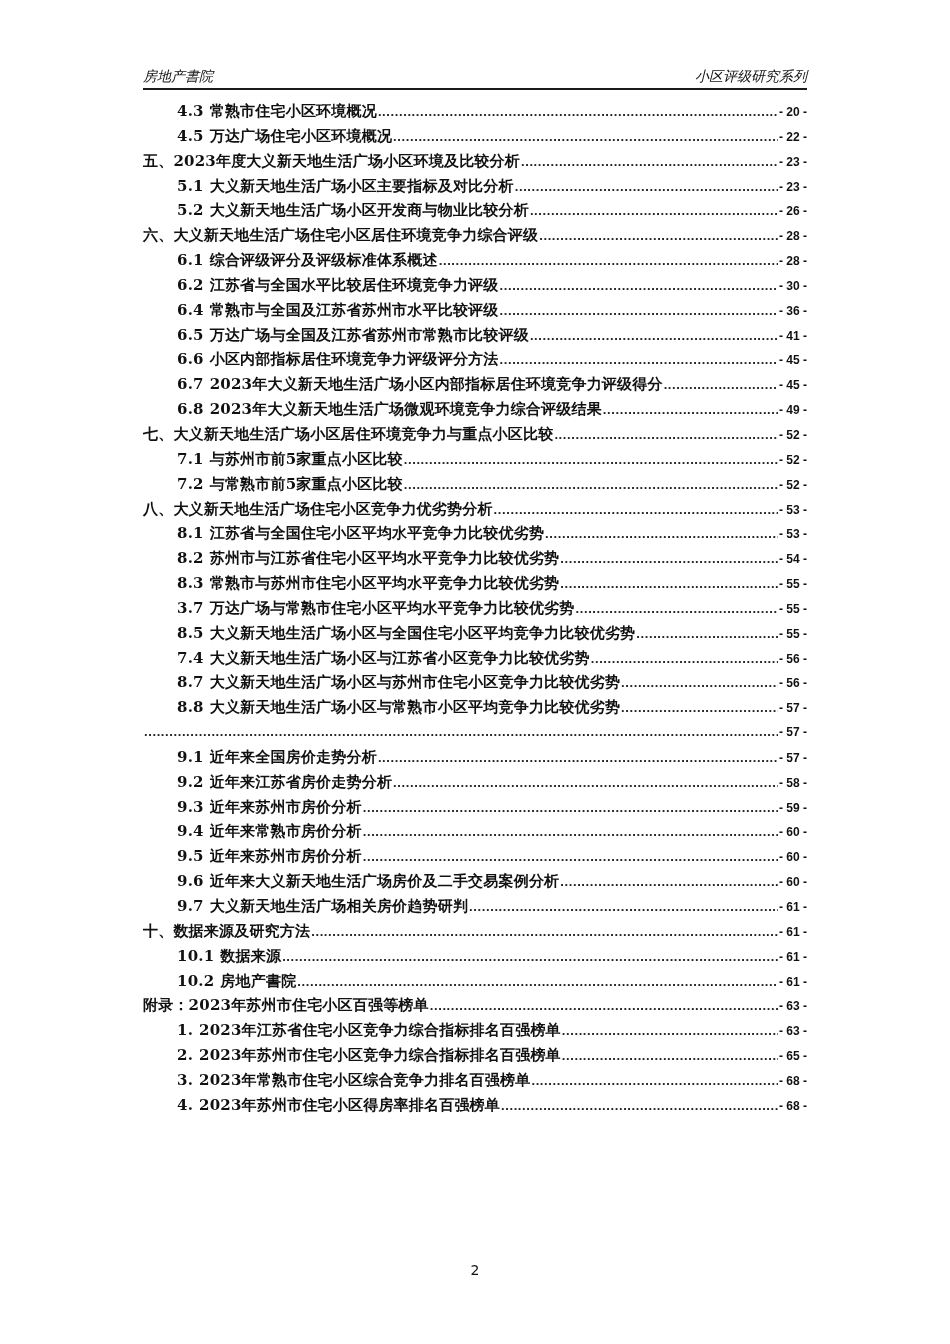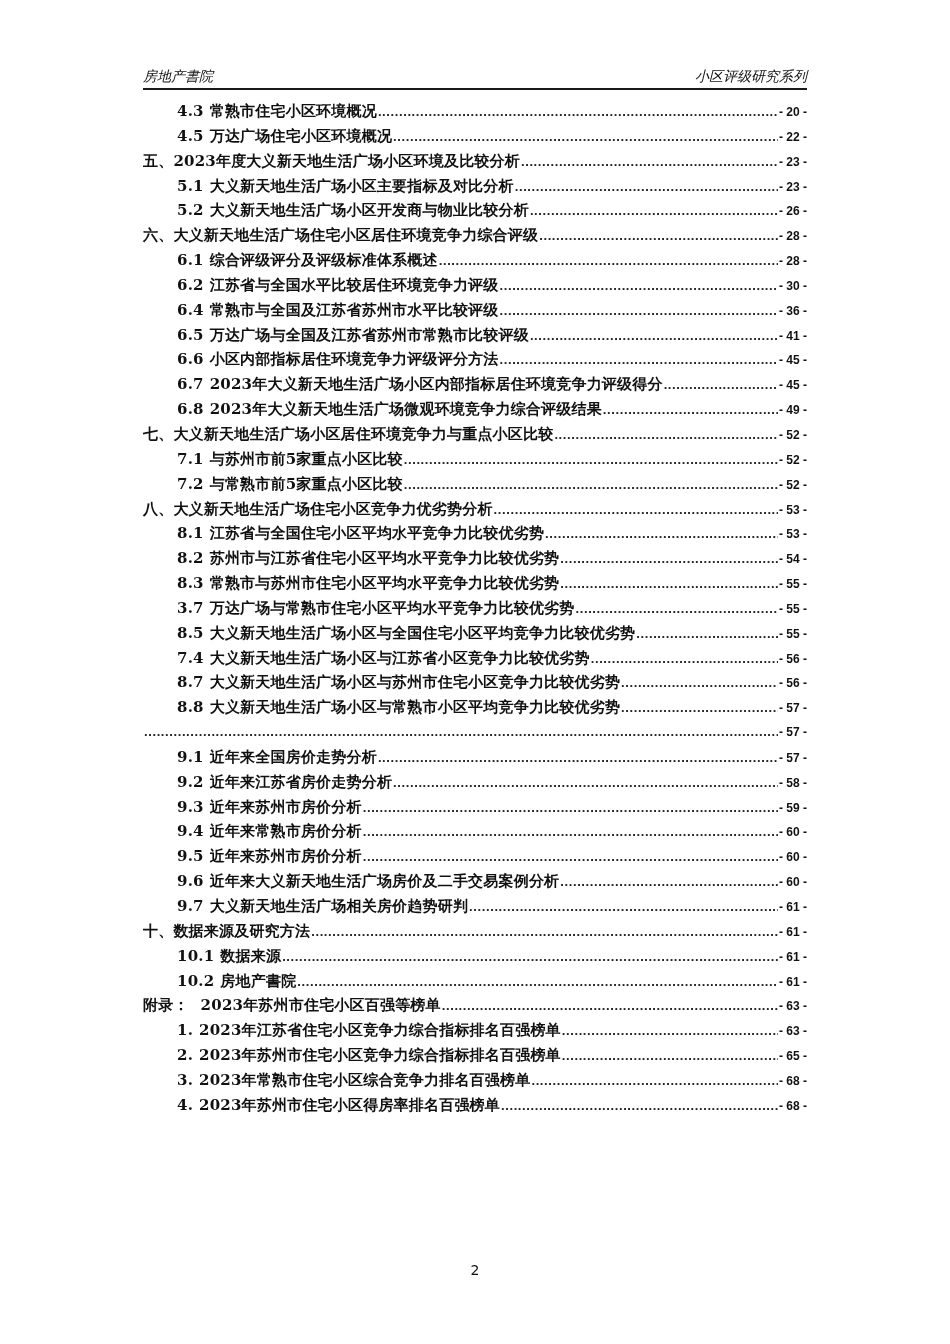--- a/index.html
+++ b/index.html
@@ -264,21 +264,21 @@
       <span class="label"><span class="num">10.1</span><span class="title">数据来源</span></span>
       <span class="leader"></span>
       <span class="page">- 61 -</span>
     </div>
     <div class="toc-row level-2">
       <span class="label"><span class="num">10.2</span><span class="title">房地产書院</span></span>
       <span class="leader"></span>
       <span class="page">- 61 -</span>
     </div>
     <div class="toc-row level-1">
-      <span class="label"><span class="num" style="margin-right: 12px;">附录：</span><span class="title">2023年苏州市住宅小区百强等榜单</span></span>
+      <span class="label"><span class="num" style="margin-right: 0px;">附录：</span><span class="title">2023年苏州市住宅小区百强等榜单</span></span>
       <span class="leader"></span>
       <span class="page">- 63 -</span>
     </div>
     <div class="toc-row level-2">
       <span class="label"><span class="num">1.</span><span class="title">2023年江苏省住宅小区竞争力综合指标排名百强榜单</span></span>
       <span class="leader"></span>
       <span class="page">- 63 -</span>
     </div>
     <div class="toc-row level-2">
       <span class="label"><span class="num">2.</span><span class="title">2023年苏州市住宅小区竞争力综合指标排名百强榜单</span></span>

